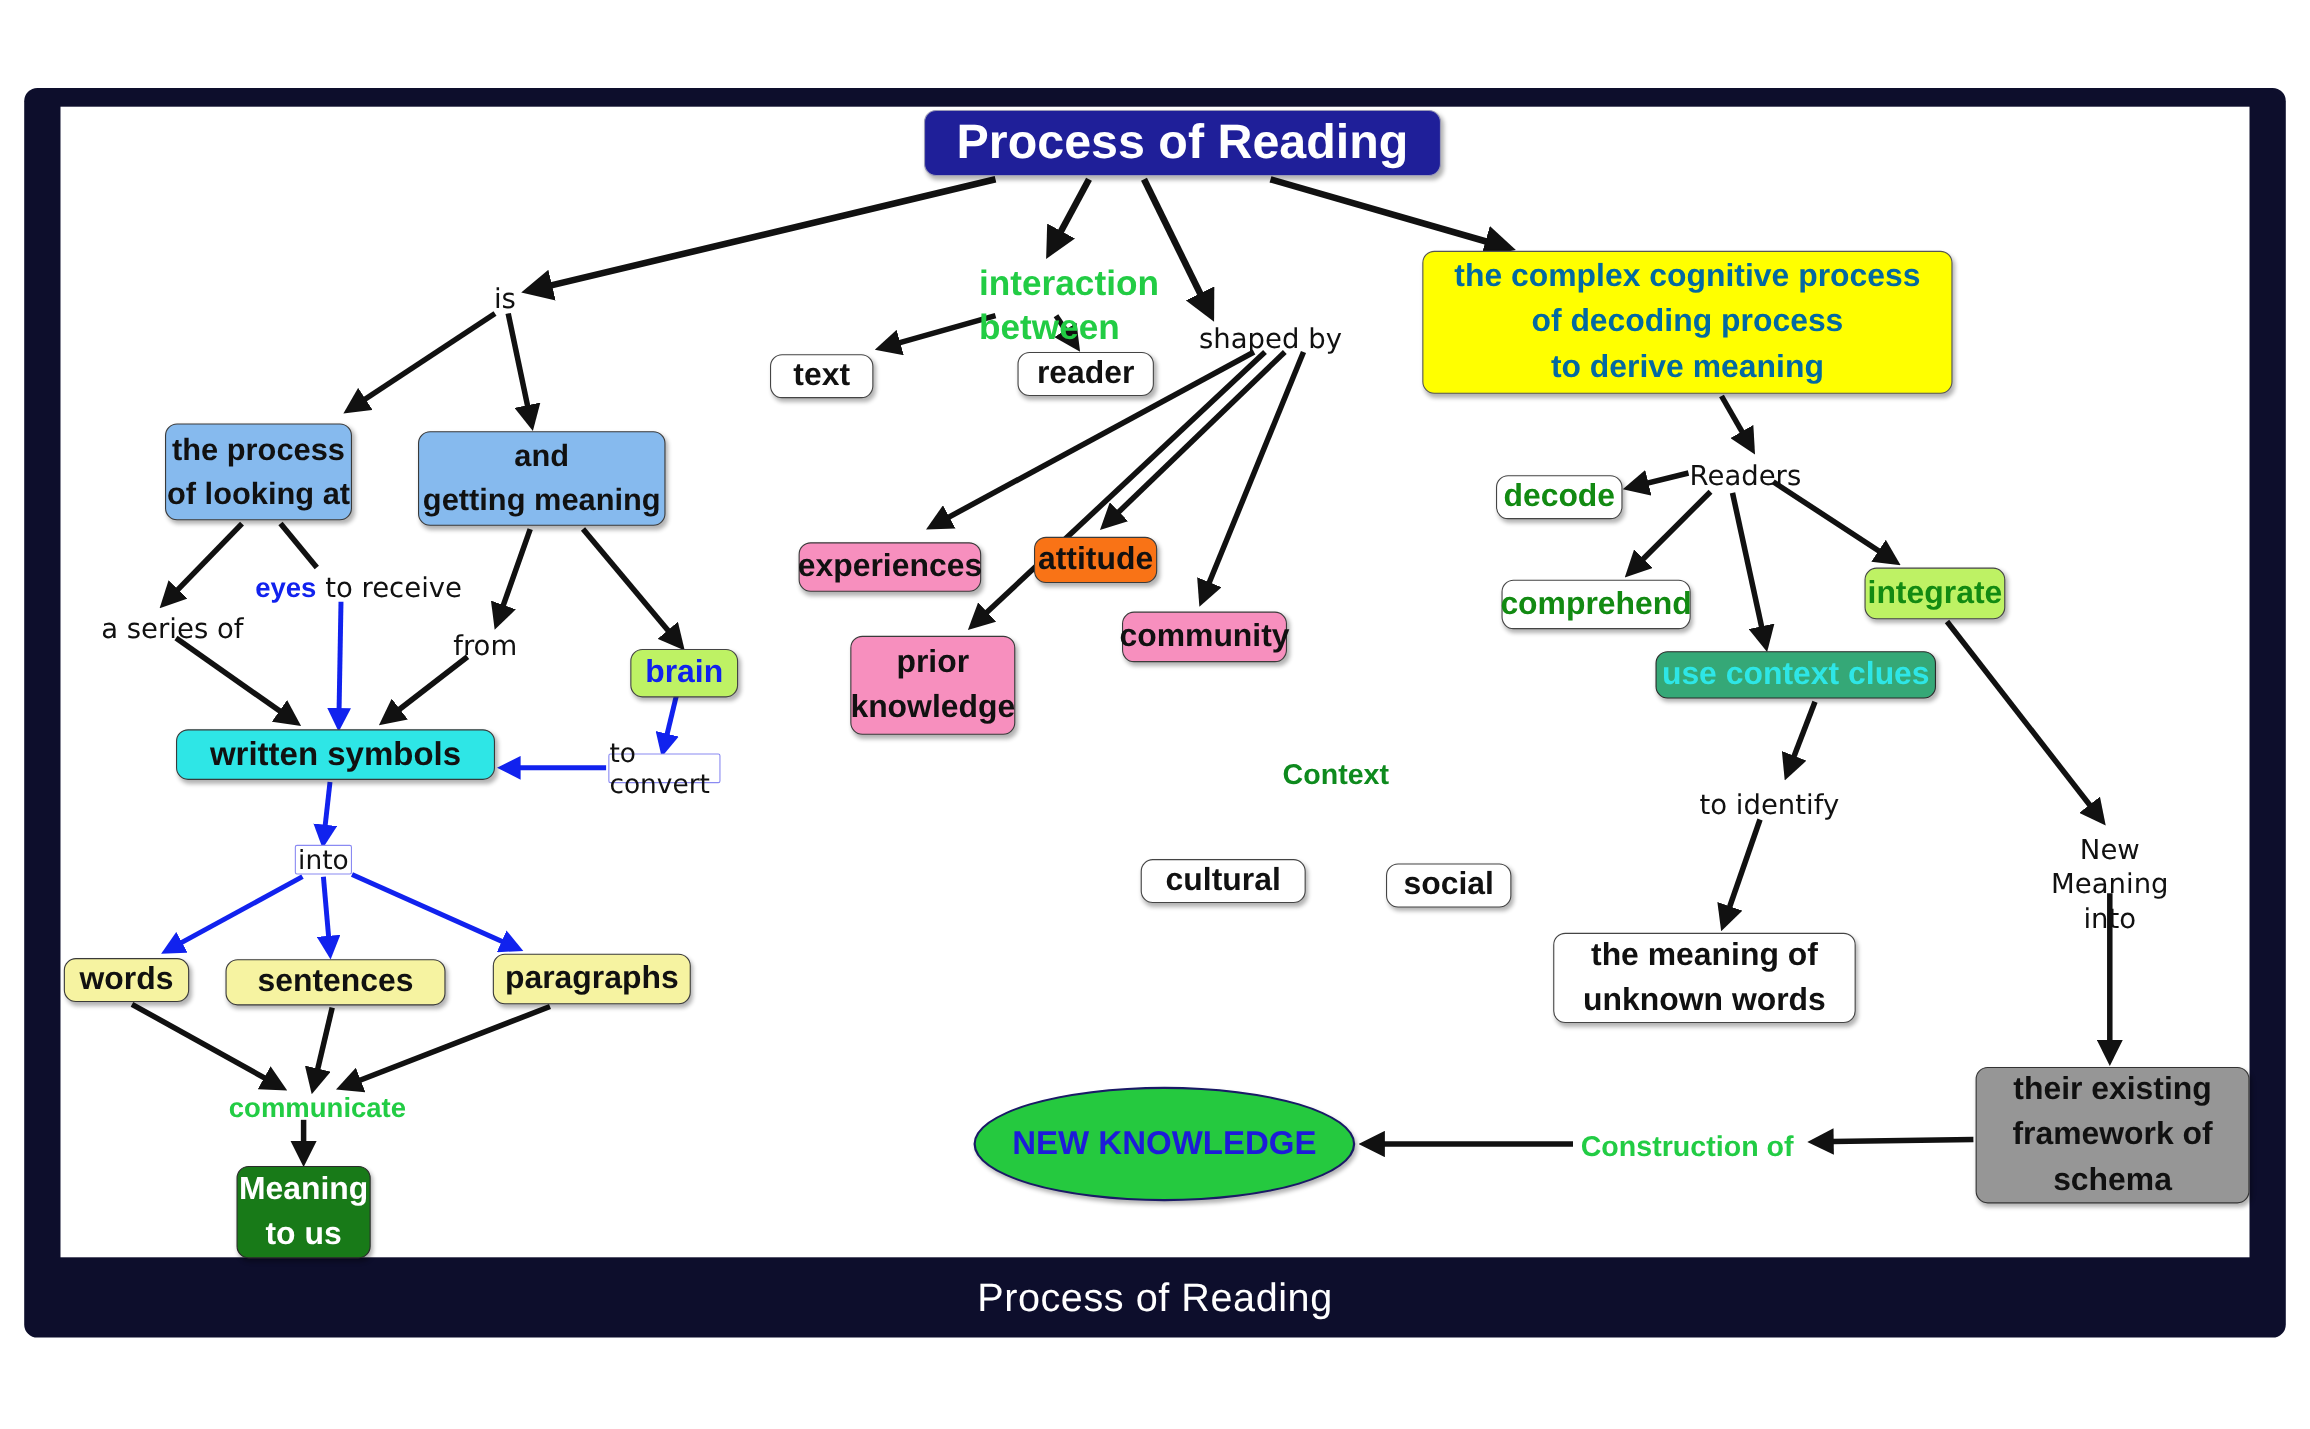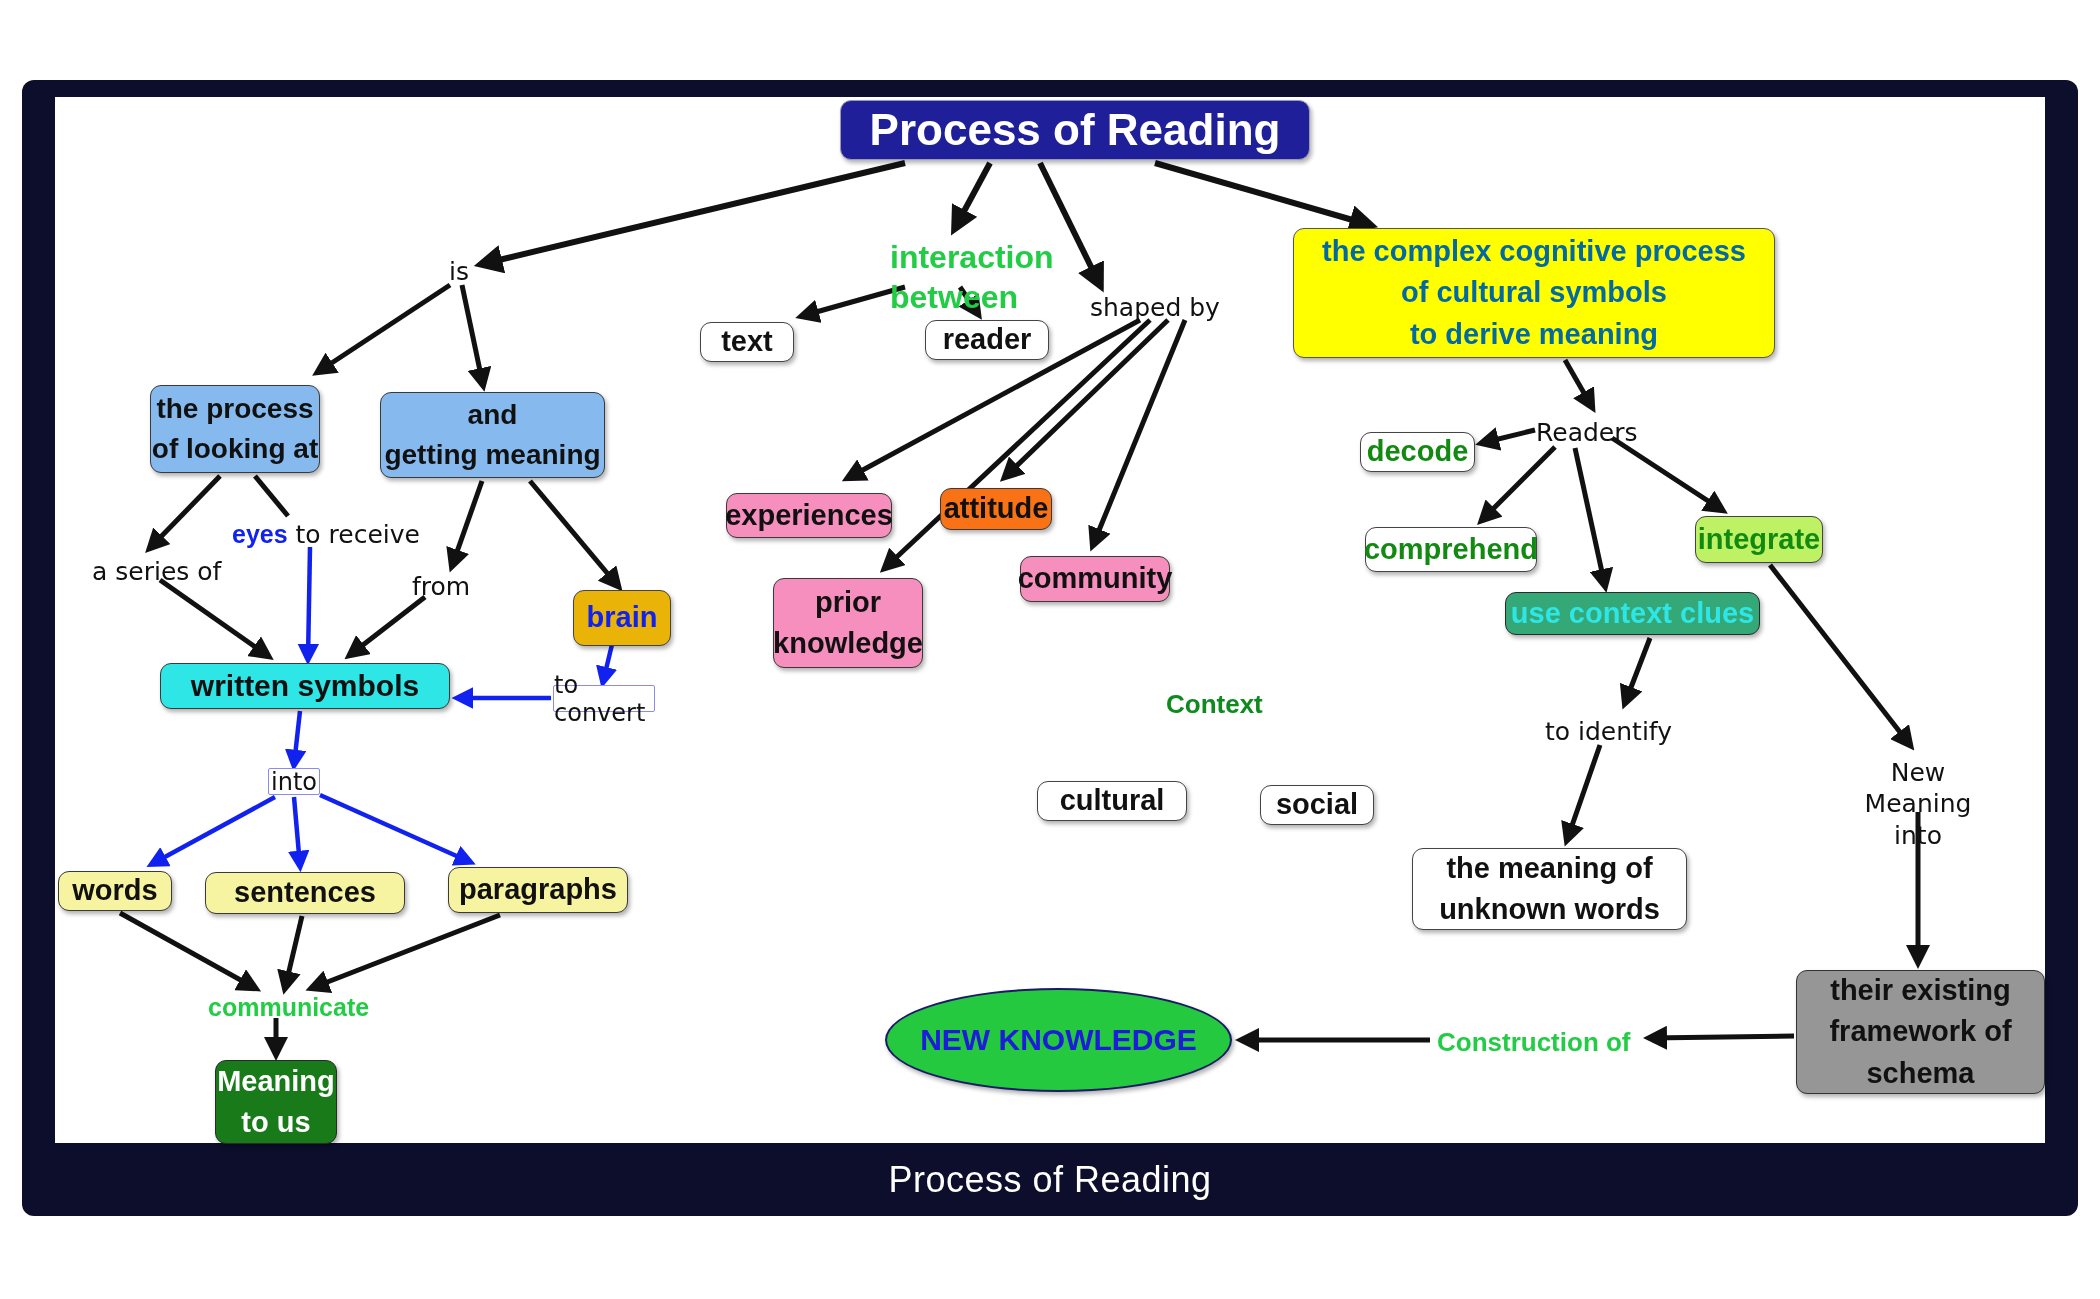--- a/index.html
+++ b/index.html
@@ -100,21 +100,21 @@
         <div>getting meaning</div>
       </div>
       <div class="node" style="left: 700px; top: 322px; font-size: 29px; width: 94px; height: 40px; background: rgb(255, 255, 255); color: rgb(17, 17, 17); border-color: rgb(68, 68, 68);">
         <div>text</div>
       </div>
       <div class="node" style="left: 925px; top: 320px; font-size: 29px; width: 124px; height: 40px; background: rgb(255, 255, 255); color: rgb(17, 17, 17); border-color: rgb(68, 68, 68);">
         <div>reader</div>
       </div>
       <div class="node" style="left: 1293px; top: 228px; font-size: 29px; width: 482px; height: 130px; background: rgb(255, 255, 0); color: #0369a1; border-color: rgb(85, 85, 85);">
         <div>the complex cognitive process</div>
-        <div>of cultural symbols</div>
+        <div>of decoding process</div>
         <div>to derive meaning</div>
       </div>
       <div class="node" style="left: 726px; top: 493px; font-size: 29px; width: 166px; height: 45px; background: rgb(247, 143, 190); color: rgb(17, 17, 17); border-color: rgb(58, 58, 58);">
         <div>experiences</div>
       </div>
       <div class="node" style="left: 940px; top: 488px; font-size: 29px; width: 112px; height: 42px; background: #f97316; color: rgb(17, 17, 17); border-color: rgb(58, 58, 58);">
         <div>attitude</div>
       </div>
       <div class="node" style="left: 773px; top: 578px; font-size: 29px; width: 150px; height: 90px; background: rgb(247, 143, 190); color: rgb(17, 17, 17); border-color: rgb(58, 58, 58);">
         <div>prior</div>
@@ -131,21 +131,21 @@
       </div>
       <div class="node" style="left: 1695px; top: 516px; font-size: 29px; width: 128px; height: 47px; background: #bef264; color: rgb(18, 138, 18); border-color: rgb(68, 68, 68);">
         <div>integrate</div>
       </div>
       <div class="node" style="left: 1505px; top: 592px; font-size: 29px; width: 255px; height: 43px; background: rgb(53, 168, 119); color: rgb(46, 230, 230); border-color: rgb(42, 42, 42);">
         <div>use context clues</div>
       </div>
       <div class="node" style="left: 160px; top: 663px; font-size: 30px; width: 290px; height: 46px; background: rgb(46, 230, 230); color: rgb(17, 17, 17); border-color: rgb(58, 58, 58);">
         <div>written symbols</div>
       </div>
-      <div class="node" style="left: 573px; top: 590px; font-size: 29px; width: 98px; height: 56px; background: #eab308; color: rgb(17, 34, 238); border-color: rgb(68, 68, 68);">
+      <div class="node" style="left: 573px; top: 590px; font-size: 29px; width: 98px; height: 44px; background: #bef264; color: rgb(17, 34, 238); border-color: rgb(68, 68, 68);">
         <div>brain</div>
       </div>
       <div class="node" style="left: 58px; top: 871px; font-size: 29px; width: 114px; height: 40px; background: rgb(246, 243, 161); color: rgb(17, 17, 17); border-color: rgb(58, 58, 58);">
         <div>words</div>
       </div>
       <div class="node" style="left: 205px; top: 872px; font-size: 29px; width: 200px; height: 42px; background: rgb(246, 243, 161); color: rgb(17, 17, 17); border-color: rgb(58, 58, 58); text-align: center;">
         <div>sentences</div>
       </div>
       <div class="node" style="left: 448px; top: 867px; font-size: 29px; width: 180px; height: 46px; background: rgb(246, 243, 161); color: rgb(17, 17, 17); border-color: rgb(58, 58, 58);">
         <div>paragraphs</div>

